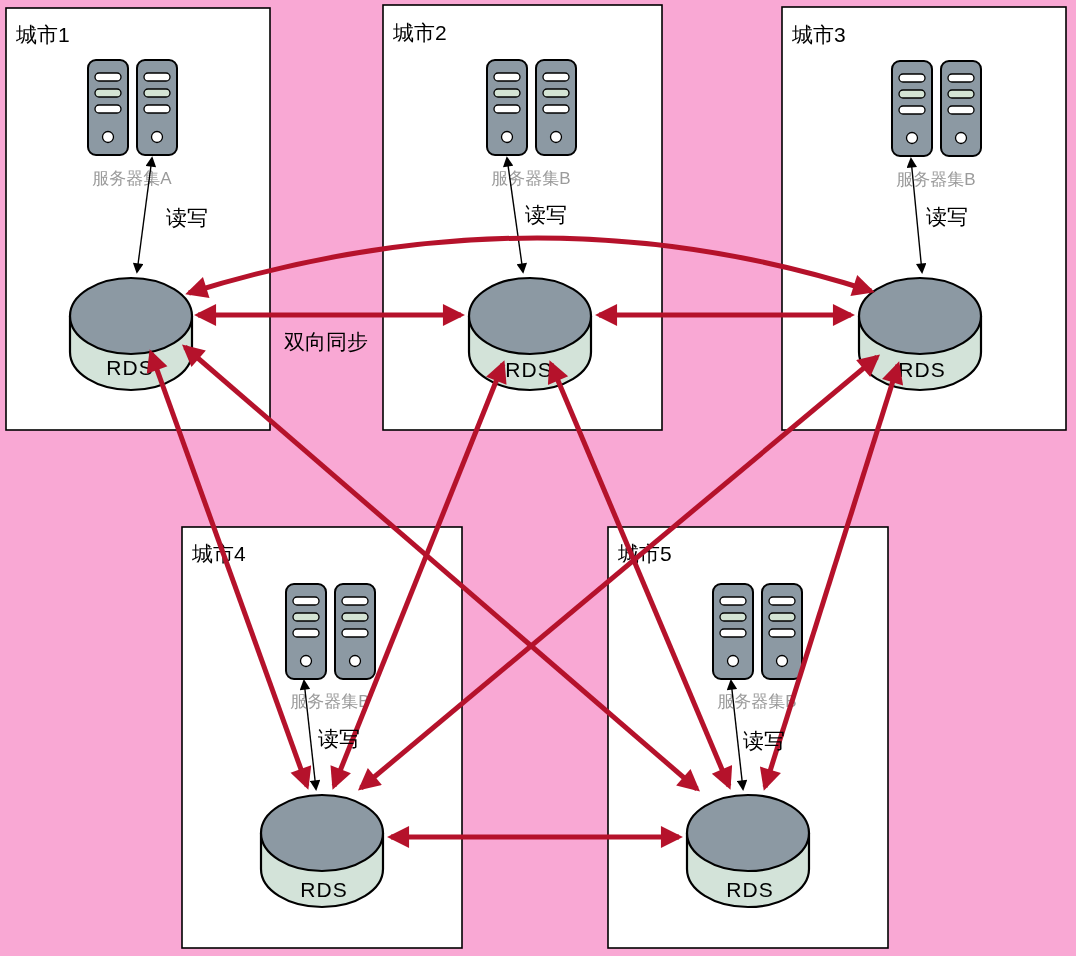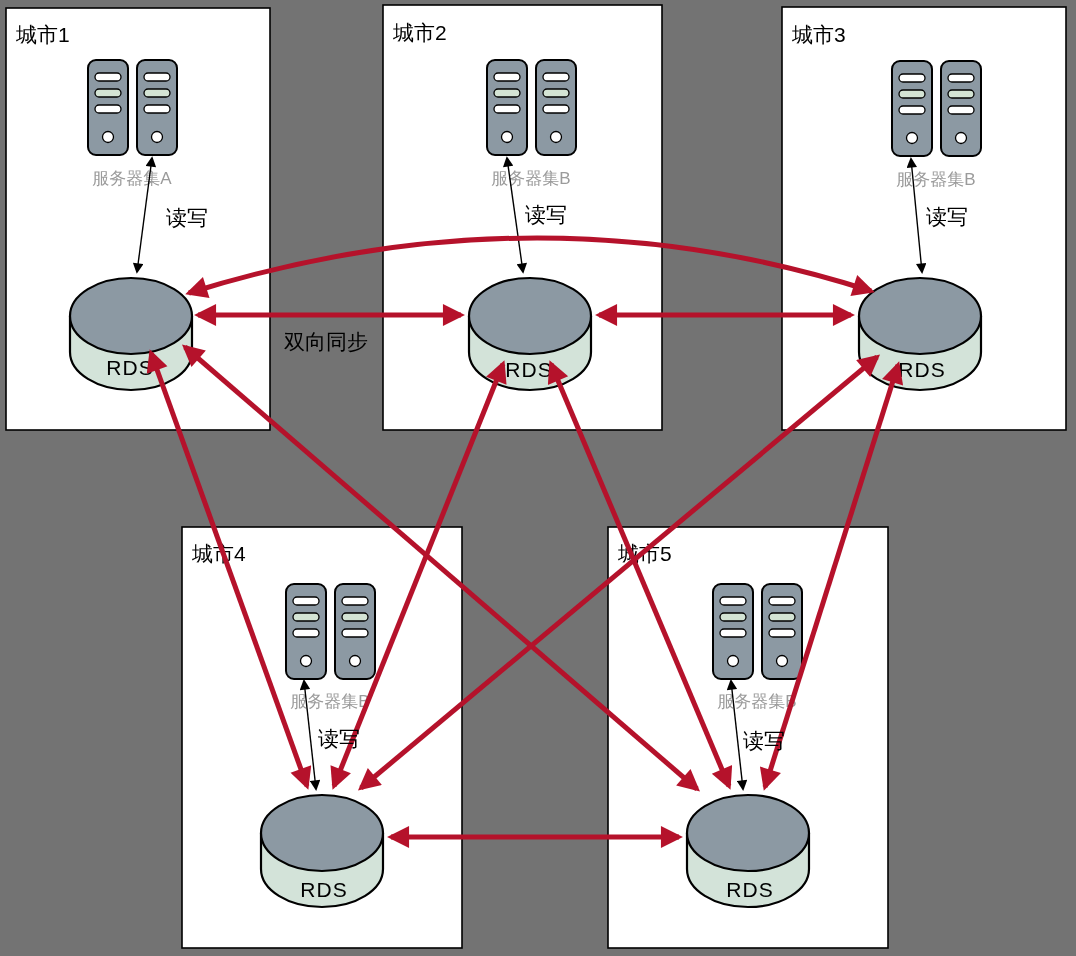--- a/index.html
+++ b/index.html
@@ -5,21 +5,21 @@
   html, body {
     margin: 0;
     padding: 0;
     background: #ffffff;
     font-family: "Liberation Sans", "DejaVu Sans", sans-serif;
   }
   .stage {
     position: relative;
     width: 1076px;
     height: 956px;
-    background: #737373;
+    background: #f9a8d4;
     overflow: hidden;
   }
   svg { display: block; }
 
   .citybox {
     fill: #ffffff;
     stroke: #000000;
     stroke-width: 1.6;
   }
   .city-title {

